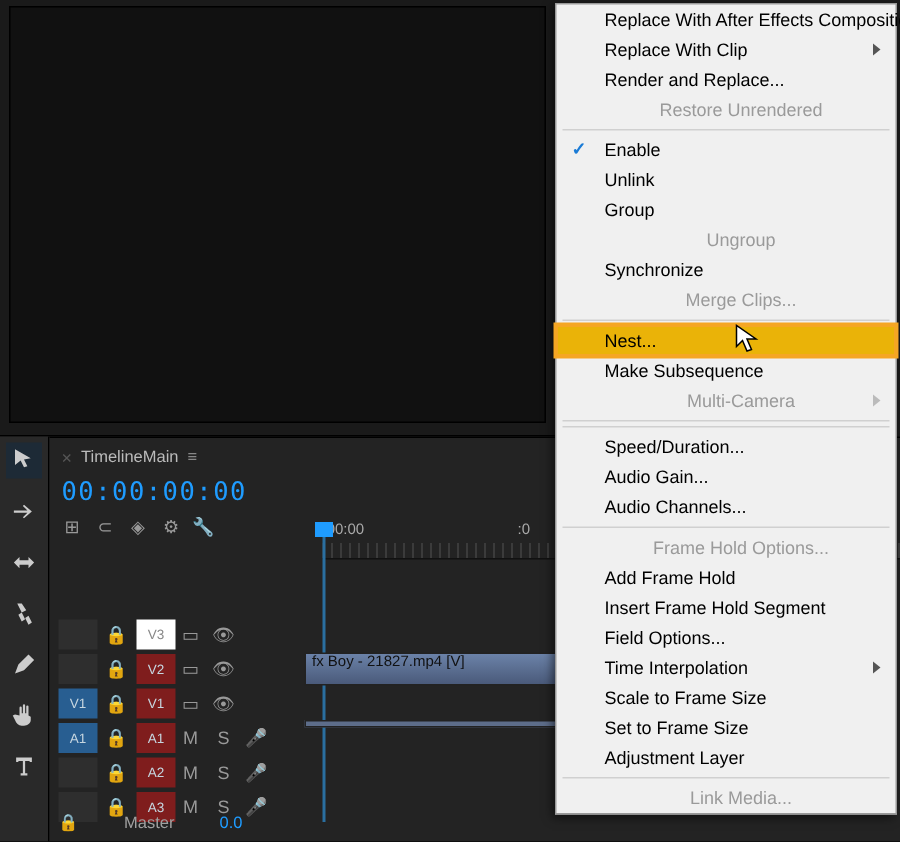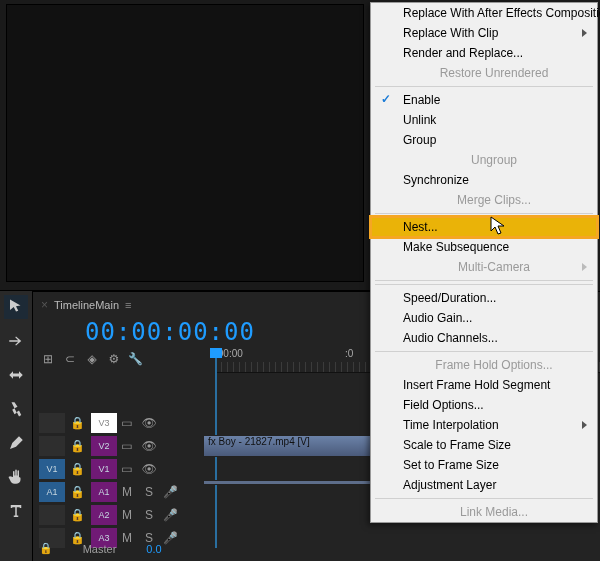--- a/index.html
+++ b/index.html
@@ -7,31 +7,31 @@
   .monitor-panel{position:absolute;left:0;top:0;width:370px;height:290px;background:#1a1a1a;border-bottom:1px solid #000;}
   .monitor-inner{position:absolute;left:6px;top:4px;right:6px;bottom:8px;background:#111;border:1px solid #000;}
   .toolbar{position:absolute;left:0;top:291px;width:32px;bottom:0;background:#292929;border-right:1px solid #000;display:flex;flex-direction:column;align-items:center;padding-top:4px;gap:10px;}
   .tool{width:24px;height:24px;display:flex;align-items:center;justify-content:center;color:#ccc;}
   .tool.active{background:#1d2a36;}
   .tool svg{width:18px;height:18px;fill:currentColor;}
   .timeline{position:absolute;left:33px;top:291px;right:0;bottom:0;background:#232323;border-top:1px solid #000;}
   .tl-header{display:flex;align-items:center;gap:6px;padding:6px 8px 4px;}
   .tl-title{font-size:11px;color:#bbb;}
   .tl-menu{color:#888;font-size:11px;}
-  .tc{padding:2px 8px 4px;font-size:24px;color:#1f9cff;font-family:"Consolas",monospace;letter-spacing:1px;margin-left:44px;}
+  .tc{padding:2px 8px 4px;font-size:17px;color:#1f9cff;font-family:"Consolas",monospace;letter-spacing:1px;}
   .tc-btns{display:flex;gap:8px;padding:2px 8px 6px;align-items:center;}
   .tc-btns span{width:14px;height:14px;display:inline-flex;align-items:center;justify-content:center;color:#999;}
   .ruler{position:absolute;left:182px;right:0;top:56px;height:24px;border-bottom:1px solid #111;}
   .ruler-bg{position:absolute;left:0;right:0;bottom:0;height:10px;background:repeating-linear-gradient(90deg,#3b3b3b 0,#3b3b3b 1px,transparent 1px,transparent 6px);}
   .ruler-label{position:absolute;top:0;font-size:10px;color:#aaa;}
   .playhead{position:absolute;left:182px;top:56px;width:2px;height:200px;background:#2a6fa0;}
   .playhead::before{content:"";position:absolute;left:-5px;top:0;width:12px;height:10px;background:#1f9cff;}
   .track-list{position:absolute;left:6px;top:120px;width:176px;}
   .track-row{display:flex;align-items:center;height:22px;margin-bottom:1px;}
-  .track-target{width:26px;height:20px;background:#701a75;color:#c6d6e0;font-size:9px;display:flex;align-items:center;justify-content:center;margin-right:1px;}
+  .track-target{width:26px;height:20px;background:#7f1d1d;color:#c6d6e0;font-size:9px;display:flex;align-items:center;justify-content:center;margin-right:1px;}
   .track-target.off{background:#ffffff;color:#888;}
   .track-src{width:26px;height:20px;background:#285e91;color:#c6d6e0;font-size:9px;display:flex;align-items:center;justify-content:center;margin-right:4px;}
   .track-src.off{background:#2e2e2e;color:#888;}
   .track-toggle{width:18px;height:18px;margin-right:4px;display:flex;align-items:center;justify-content:center;color:#999;}
   .clip{position:absolute;left:170px;top:143px;width:172px;height:20px;background:linear-gradient(#6b82a8,#4a5a7a);border:1px solid #222;font-size:10px;color:#111;padding:0 4px;white-space:nowrap;overflow:hidden;}
   .clip2{top:188px;width:172px;height:3px;background:#5d6d8a;}
   .master-row{position:absolute;left:6px;bottom:6px;display:flex;align-items:center;gap:30px;font-size:11px;}
   .master-val{color:#1f9cff;}
   
   .ctx{position:absolute;left:370px;top:2px;width:226px;background:#f0f0f0;border:1px solid #999;box-shadow:-2px 2px 6px rgba(0,0,0,.5);color:#000;font-size:12px;}
@@ -196,20 +196,21 @@
     <div class="ctx-item hl">Nest...</div>
     <div class="ctx-item">Make Subsequence</div>
     <div class="ctx-item sub disabled">Multi-Camera</div>
     <div class="ctx-sep"></div>
     <div class="ctx-sep"></div>
     <div class="ctx-item">Speed/Duration...</div>
     <div class="ctx-item">Audio Gain...</div>
     <div class="ctx-item">Audio Channels...</div>
     <div class="ctx-sep"></div>
     <div class="ctx-item disabled">Frame Hold Options...</div>
+    <div class="ctx-item">Add Frame Hold</div>
     <div class="ctx-item">Insert Frame Hold Segment</div>
     <div class="ctx-item">Field Options...</div>
     <div class="ctx-item sub">Time Interpolation</div>
     <div class="ctx-item">Scale to Frame Size</div>
     <div class="ctx-item">Set to Frame Size</div>
     <div class="ctx-item">Adjustment Layer</div>
     <div class="ctx-sep"></div>
     <div class="ctx-item disabled">Link Media...</div>
 
   </div>

